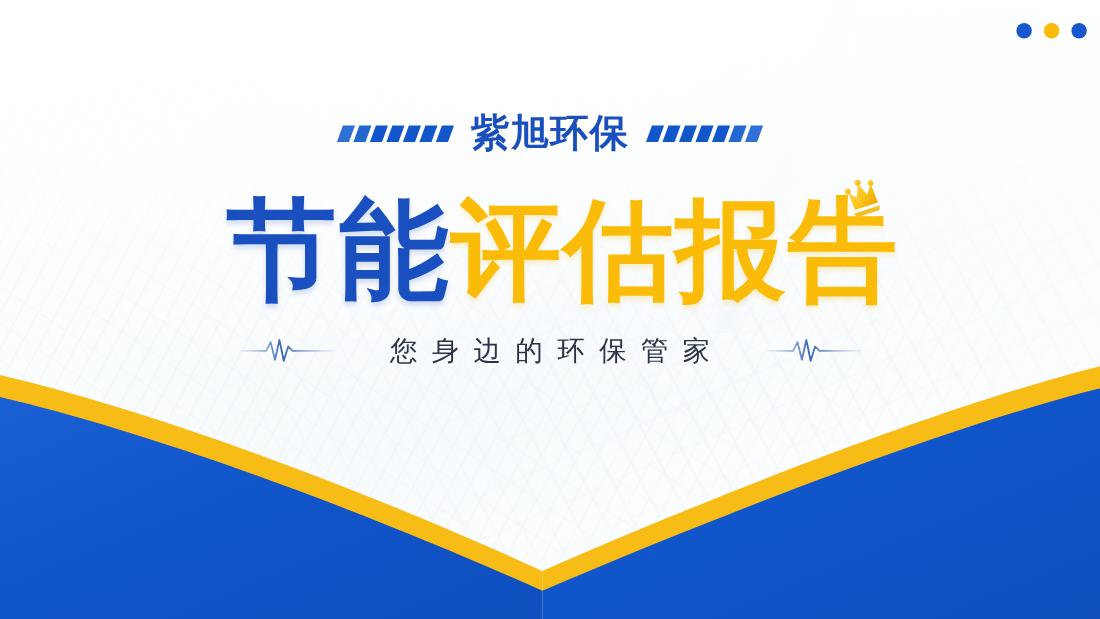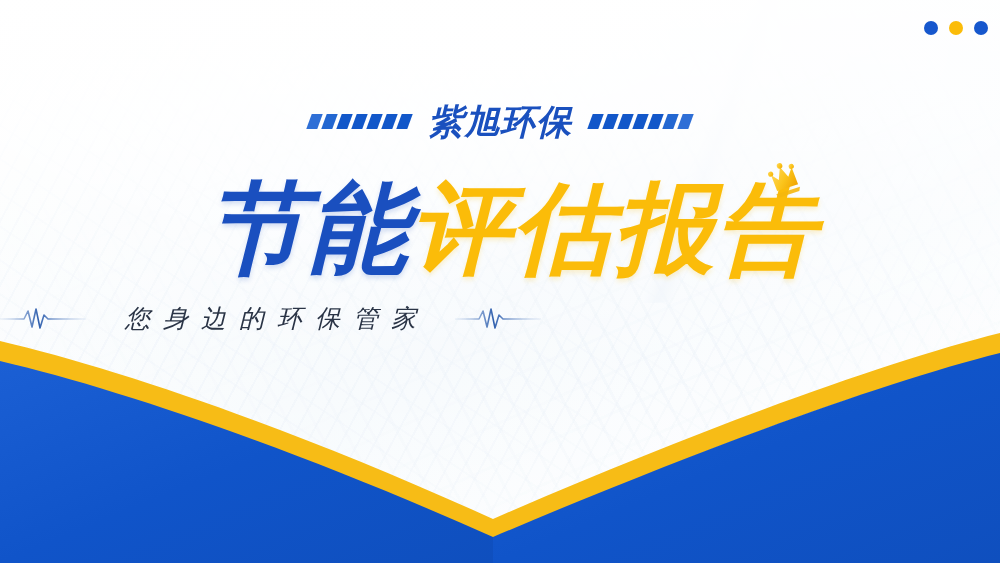--- a/index.html
+++ b/index.html
@@ -7,21 +7,20 @@
     padding: 0;
     background: #ffffff;
   }
   #slide {
     position: relative;
     width: 1000px;
     height: 563px;
     overflow: hidden;
     font-family: "Liberation Sans", "DejaVu Sans", sans-serif;
     background: #ffffff;
-    font-style: italic;
   }
 
   
   .bg-base {
     position: absolute;
     inset: 0;
     background:
       linear-gradient(145deg, #ffffff 0%, #f6fafd 28%, #eef5fb 52%, #f7fbfe 74%, #ffffff 100%);
   }
   .bg-photo {
@@ -157,22 +156,22 @@
   }
 
   
   .subtitle-row {
     position: absolute;
     top: 302px;
     left: 0;
     width: 1000px;
     display: flex;
     align-items: center;
-    justify-content: flex-start;
-    gap: 26px;
+    justify-content: center;
+    gap: 38px;
   }
   .pulse { width: 86px; height: 26px; display: block; }
   .subtitle-text {
     font-size: 25px;
     color: #2a3446;
     letter-spacing: 13px;
     text-indent: 13px;
     font-weight: 400;
     white-space: nowrap;
   }

